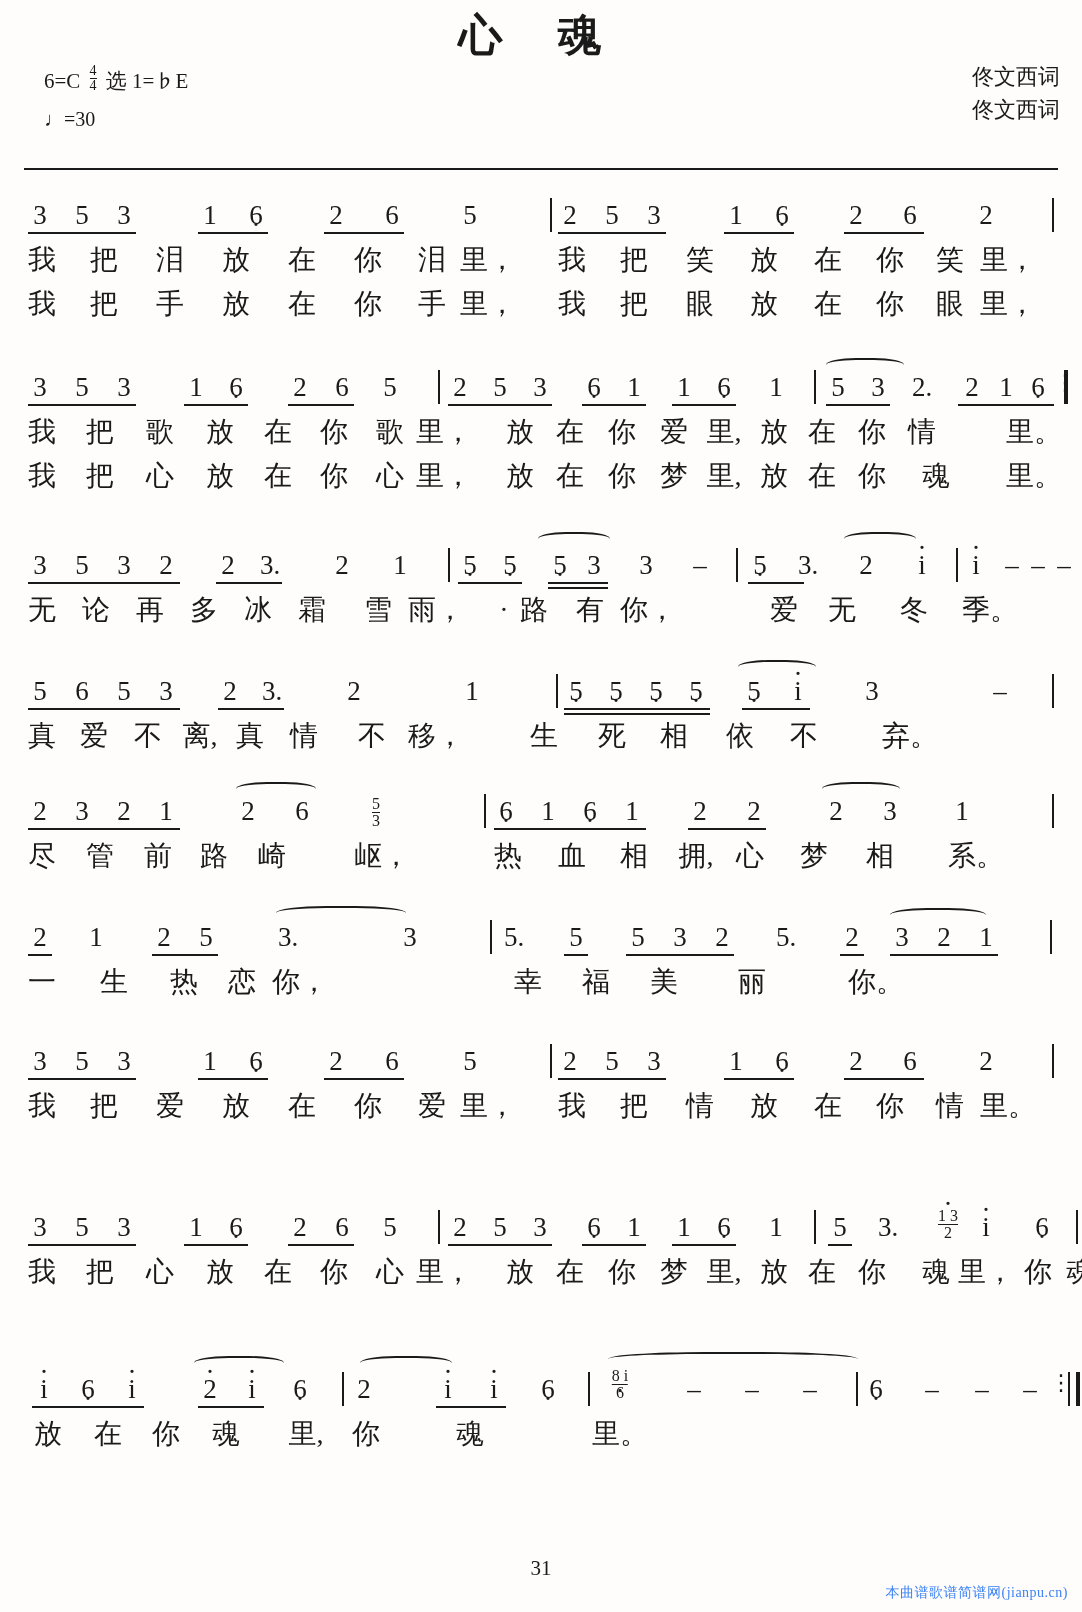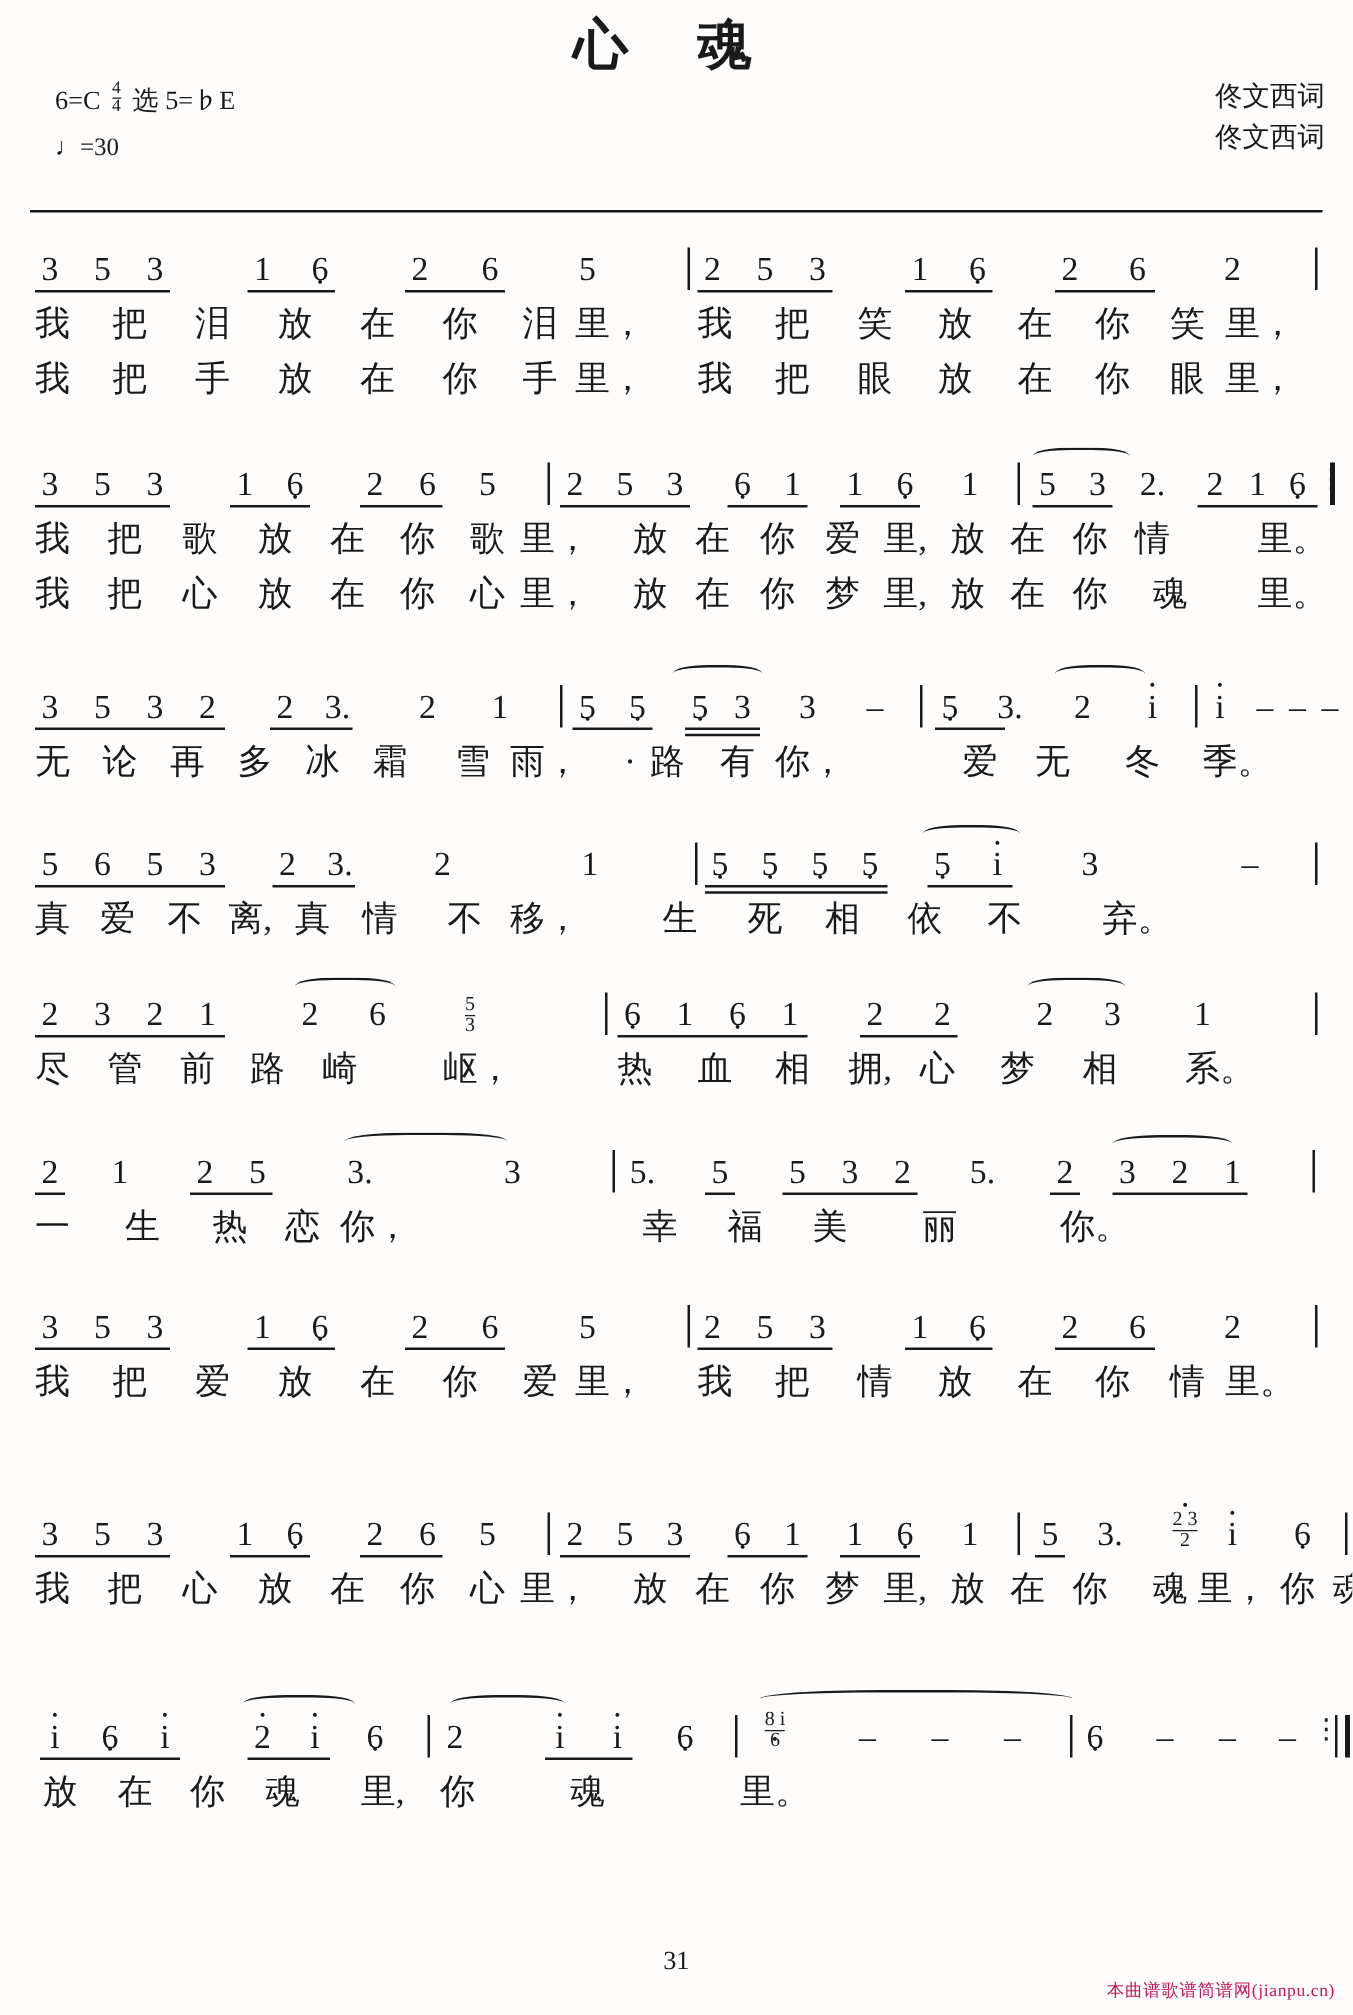--- a/index.html
+++ b/index.html
@@ -157,39 +157,39 @@
     width: 1082px;
     top: 1556px;
     text-align: center;
     font-size: 21px;
   }
   .footer-credit {
     position: absolute;
     right: 14px;
     bottom: 10px;
     font-size: 14px;
-    color: #be185d;
+    color: #3b82f6;
     letter-spacing: 0.5px;
   }
 </style>
 </head>
 <body>
 
 <div class="page">
 
   <div class="title">心  魂</div>
 
   <div class="keyblock">
     <div class="keyline1">
       <span>6=C</span>
       <span class="frac">
         <span class="num">4</span>
         <span class="den">4</span>
       </span>
-      <span>选 5=♭E</span>
+      <span>选 1=♭E</span>
     </div>
     <div class="tempo">♩=30</div>
   </div>
 
   <div class="credits">
     <div>佟文西词</div>
     <div>佟文西词</div>
   </div>
 
   <div class="hr-top"></div>
@@ -623,21 +623,21 @@
       <div class="note" style="left:660px;"><span class="body">1</span></div>
       <div class="note" style="left:700px;"><span class="body dot-dn">6</span></div>
       <div class="under1" style="left:648px;width:64px;"></div>
       <div class="note" style="left:752px;"><span class="body">1</span></div>
 
       <div class="bar" style="left:790px;"></div>
 
       <div class="note" style="left:816px;"><span class="body">5</span></div>
       <div class="note" style="left:864px;"><span class="body">3.</span></div>
       <div class="under1" style="left:804px;width:24px;"></div>
-      <div class="stack" style="left:924px;top:0px;"><span class="top">2 3</span><span class="body dot-up">2</span></div>
+      <div class="stack" style="left:924px;top:0px;"><span class="top">1 3</span><span class="body dot-up">2</span></div>
       <div class="note" style="left:962px;"><span class="body dot-up">i</span></div>
       <div class="note" style="left:1018px;"><span class="body dot-dn">6</span></div>
       <div class="bar" style="left:1052px;"></div>
     </div>
     <div class="lyric">
       <div class="ly" style="left:18px;">我</div>
       <div class="ly" style="left:76px;">把</div>
       <div class="ly" style="left:136px;">心</div>
       <div class="ly" style="left:196px;">放</div>
       <div class="ly" style="left:254px;">在</div>

